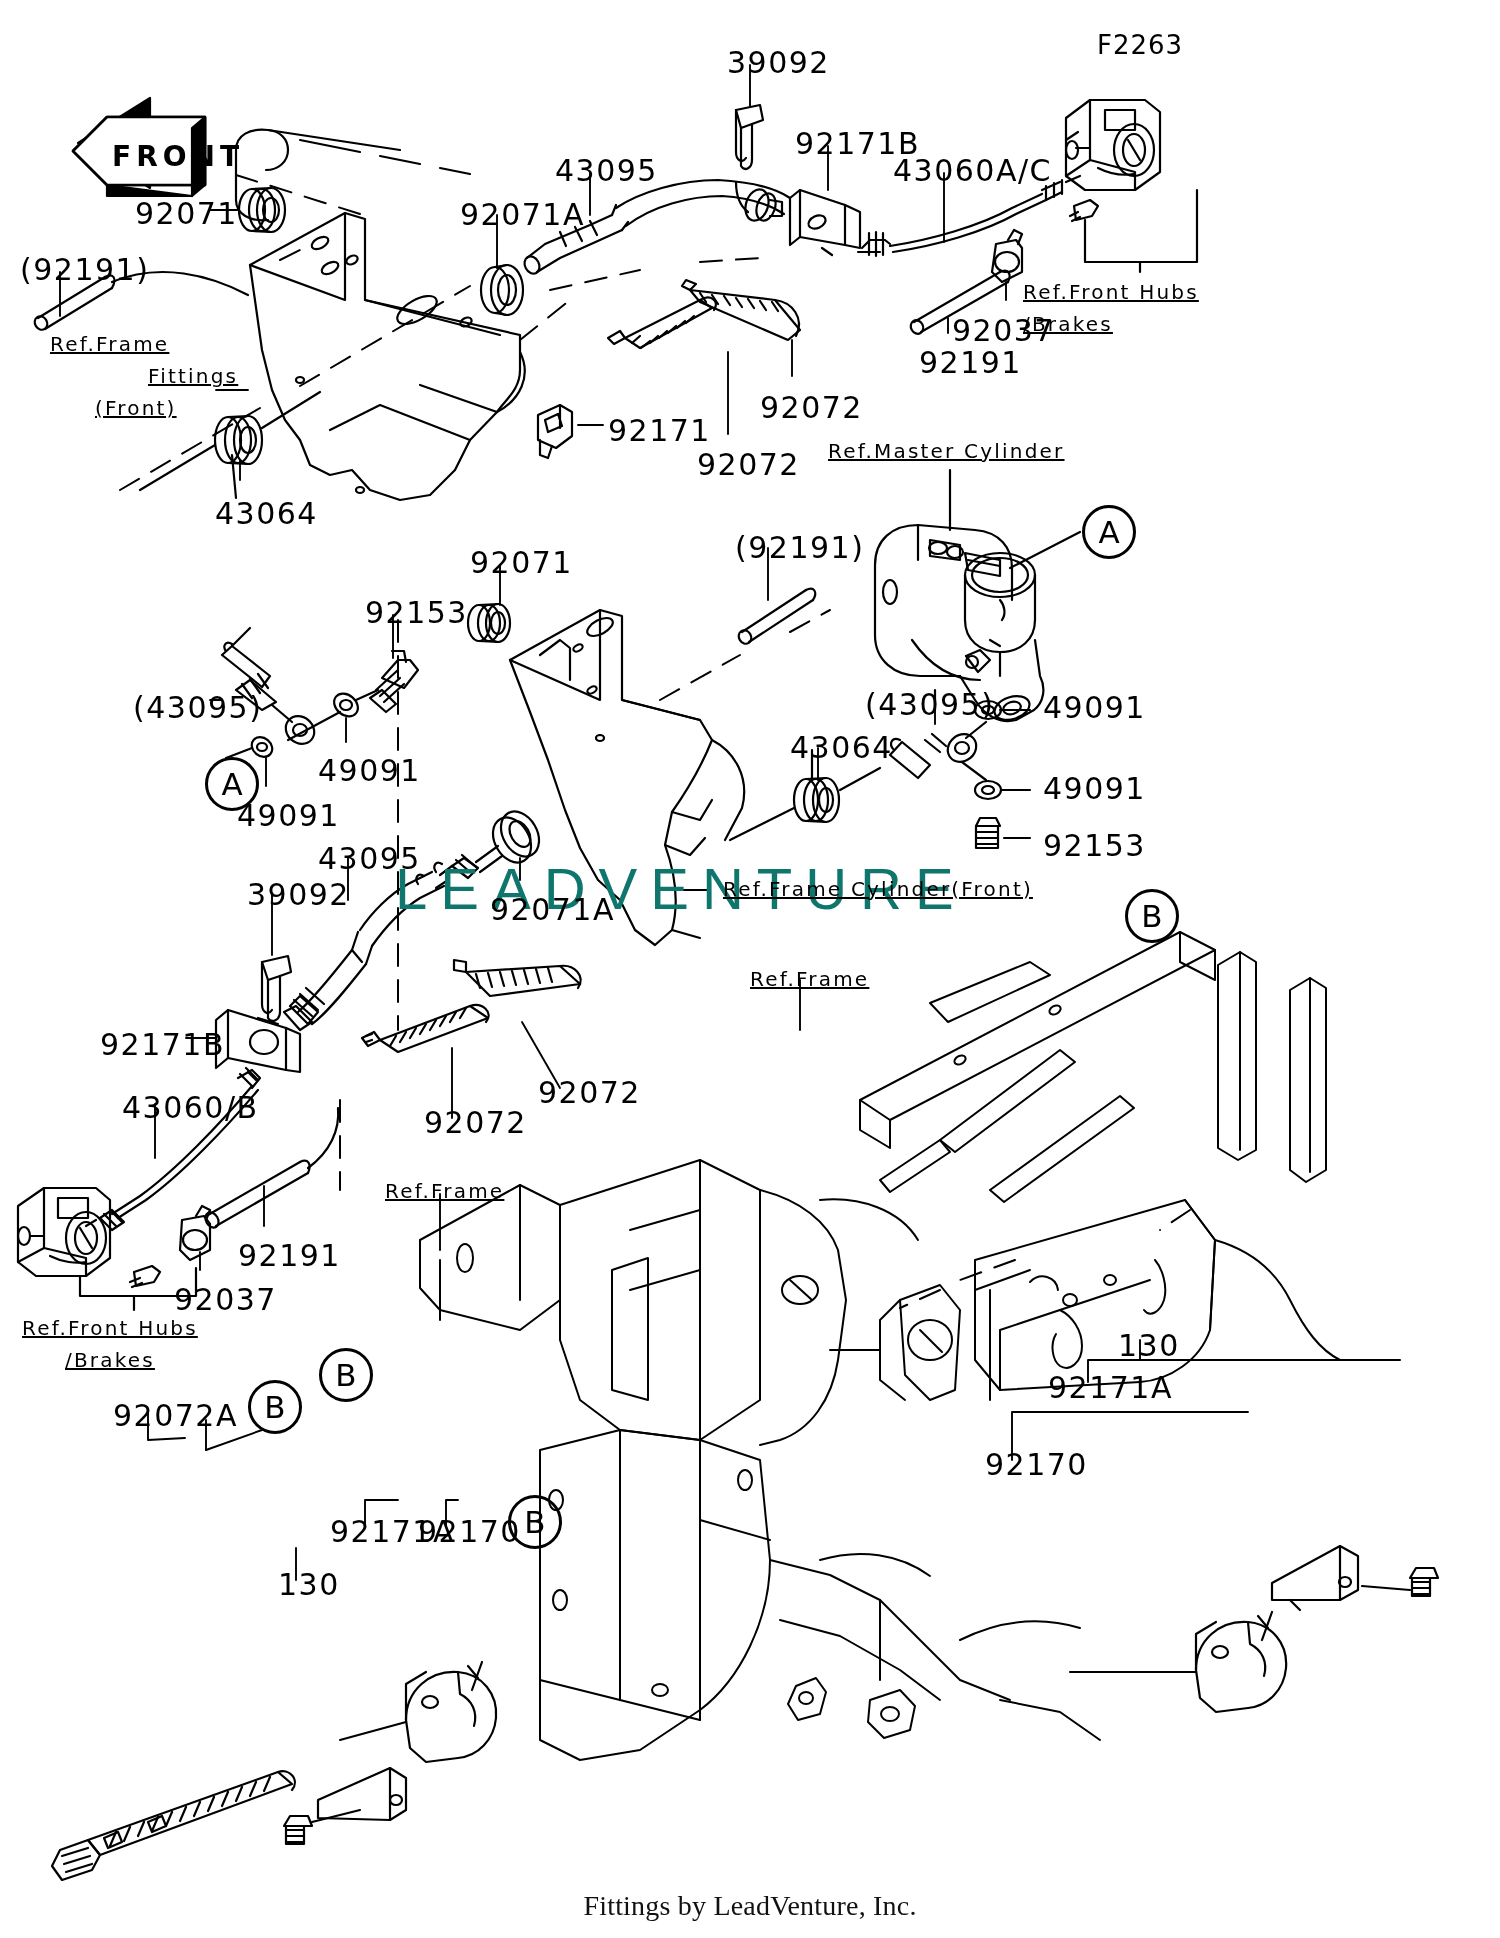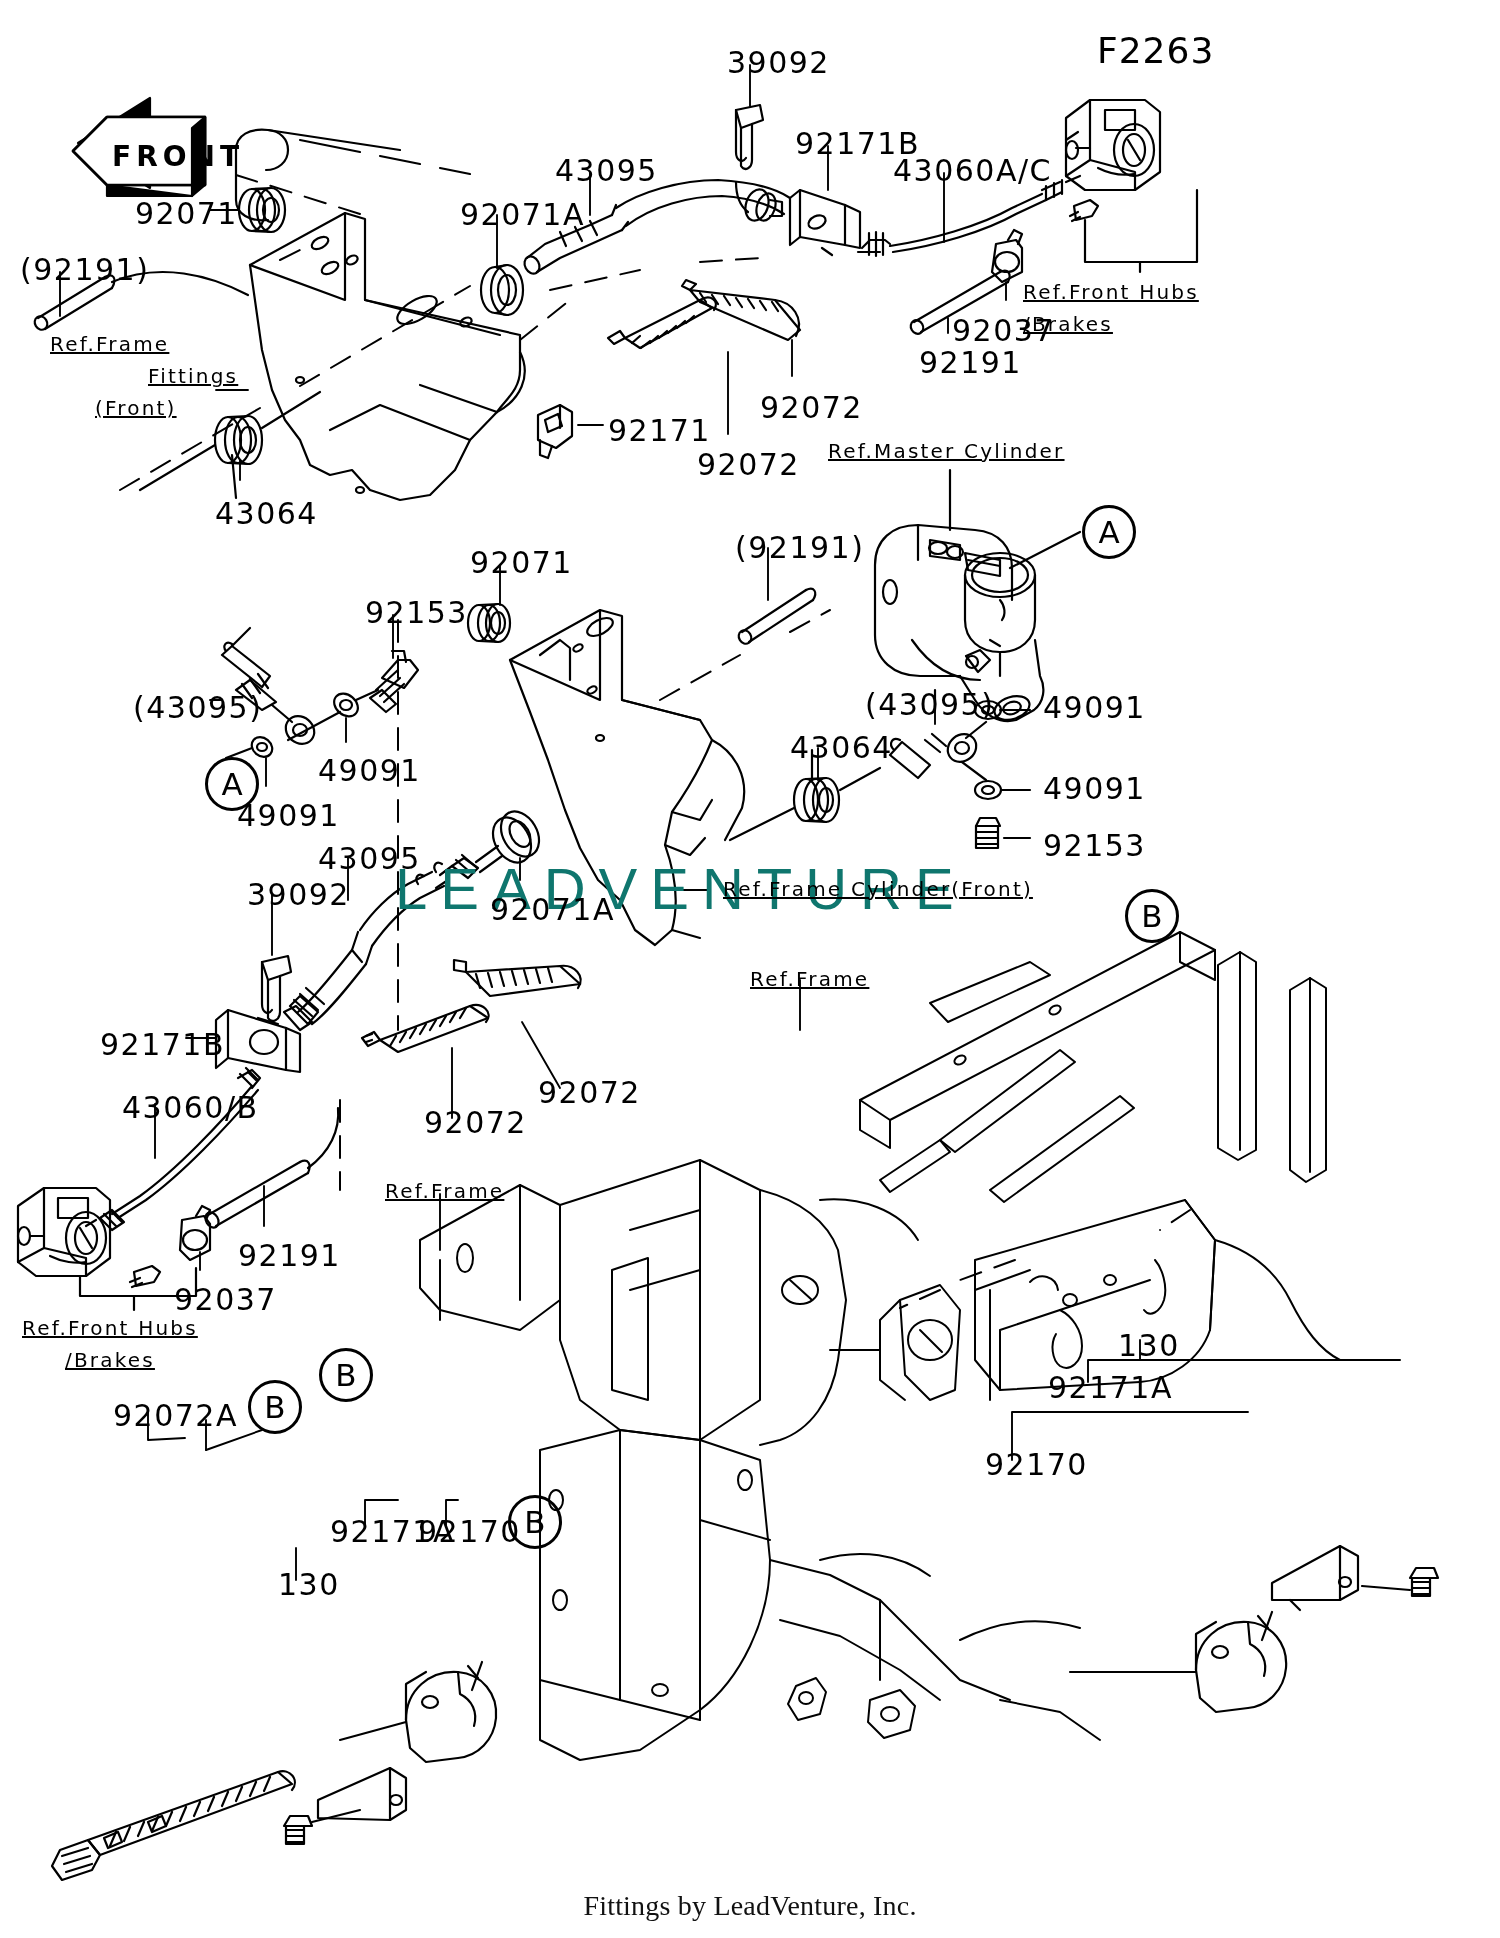--- a/index.html
+++ b/index.html
@@ -18,21 +18,21 @@
     font-size:30px;
     letter-spacing:1.5px;
     color:#000;
     white-space:nowrap;
     line-height:1.18;
   }
   .refbox{font-size:20px;letter-spacing:2.2px;text-decoration:underline;}
   .code{
     position:absolute;
     font-family:"DejaVu Sans",sans-serif;
-    font-size:36px;
+    font-size:26px;
     letter-spacing:1px;
     color:#000;
   }
   .footer{
     position:absolute;
     width:1500px;
     text-align:center;
     font-family:"Liberation Serif",serif;
     font-size:28px;
     color:#111;

